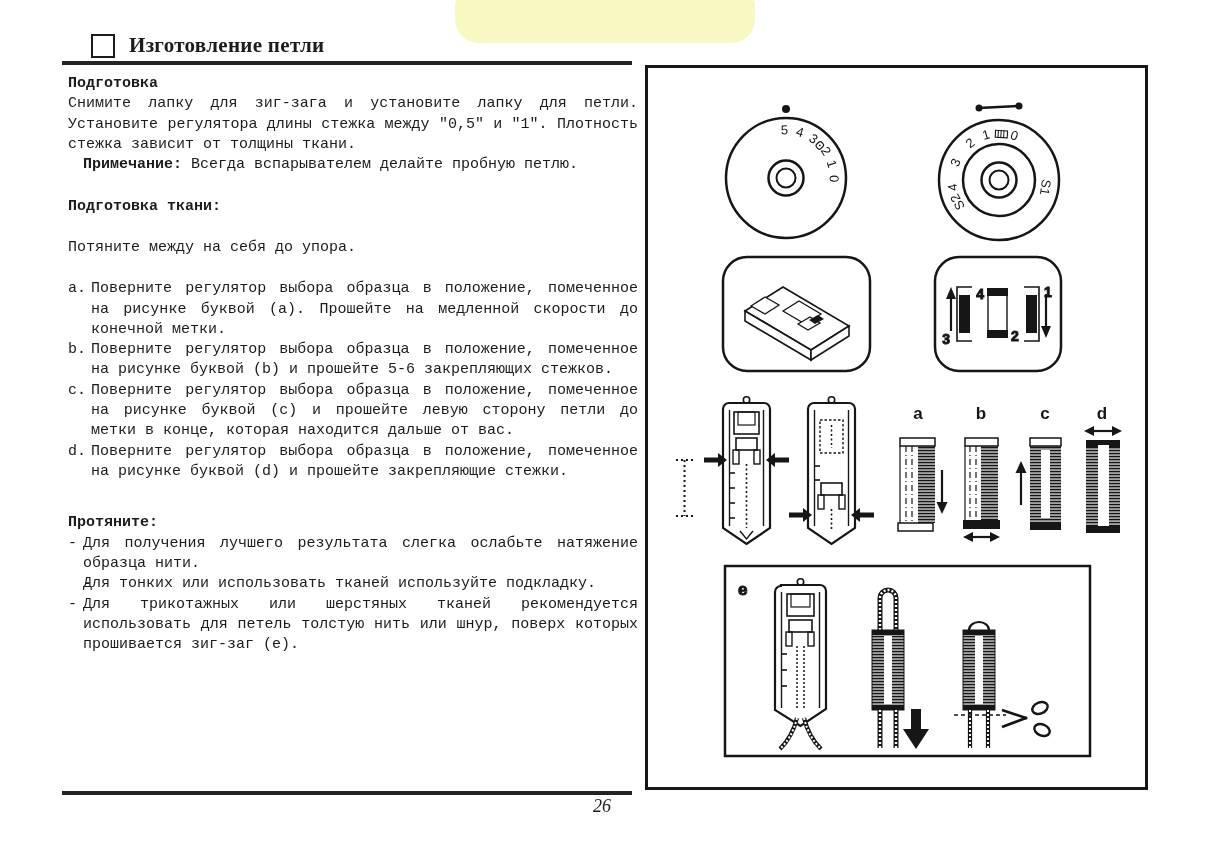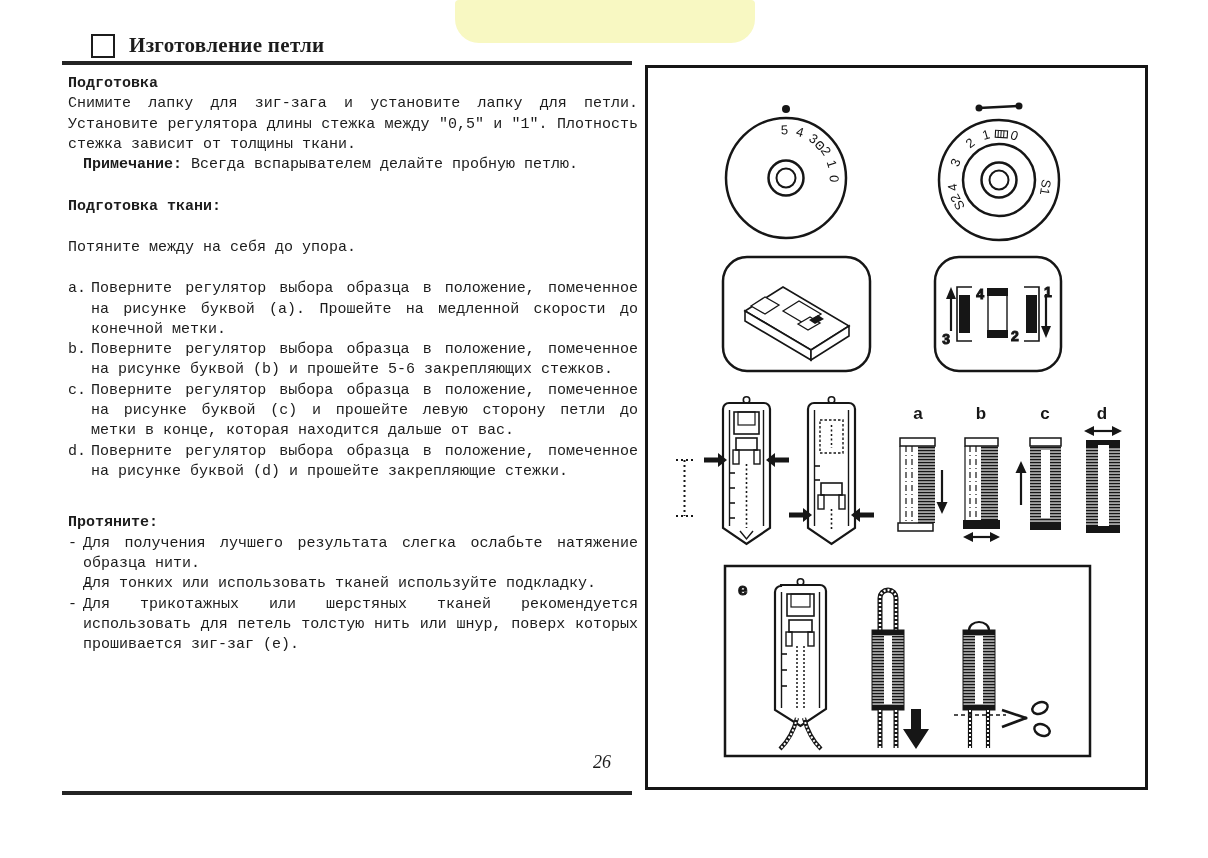--- a/index.html
+++ b/index.html
@@ -32,21 +32,21 @@
   .step{position:relative;padding-left:23px;margin:0;}
   .step .mk{position:absolute;left:0;top:0;}
   .note-item{position:relative;padding-left:15px;margin:0;}
   .note-item .mk{position:absolute;left:0;top:0;}
   .panel{
     position:absolute;left:645px;top:65px;width:503px;height:725px;
     border:3px solid #161616;box-sizing:border-box;background:#fff;
   }
   .footer-rule{position:absolute;left:62px;top:791px;width:570px;height:4px;background:#242424;}
   .pageno{
-    position:absolute;left:572px;top:752px;width:60px;text-align:center;
+    position:absolute;left:572px;top:796px;width:60px;text-align:center;
     font-style:italic;font-size:18px;
   }
   svg text{font-family:"Liberation Sans", sans-serif;}
   .dialnum{font-size:13px;fill:#161616;}
   .seqnum{font-size:14px;font-weight:bold;fill:#161616;}
   .biglab{font-size:17px;font-weight:bold;fill:#161616;}
 </style>
 </head>
 <body>
 

